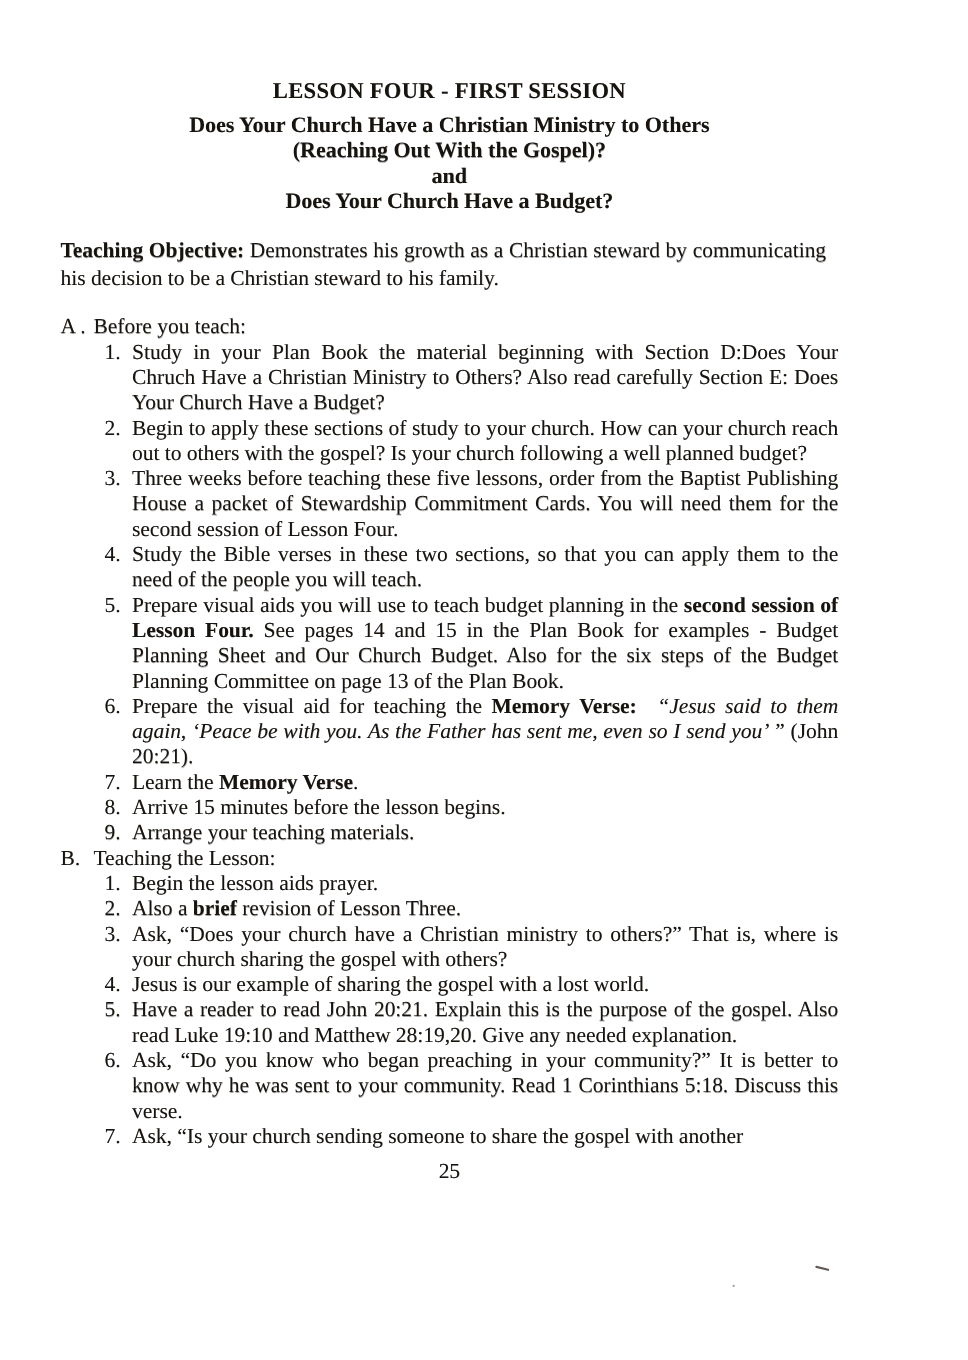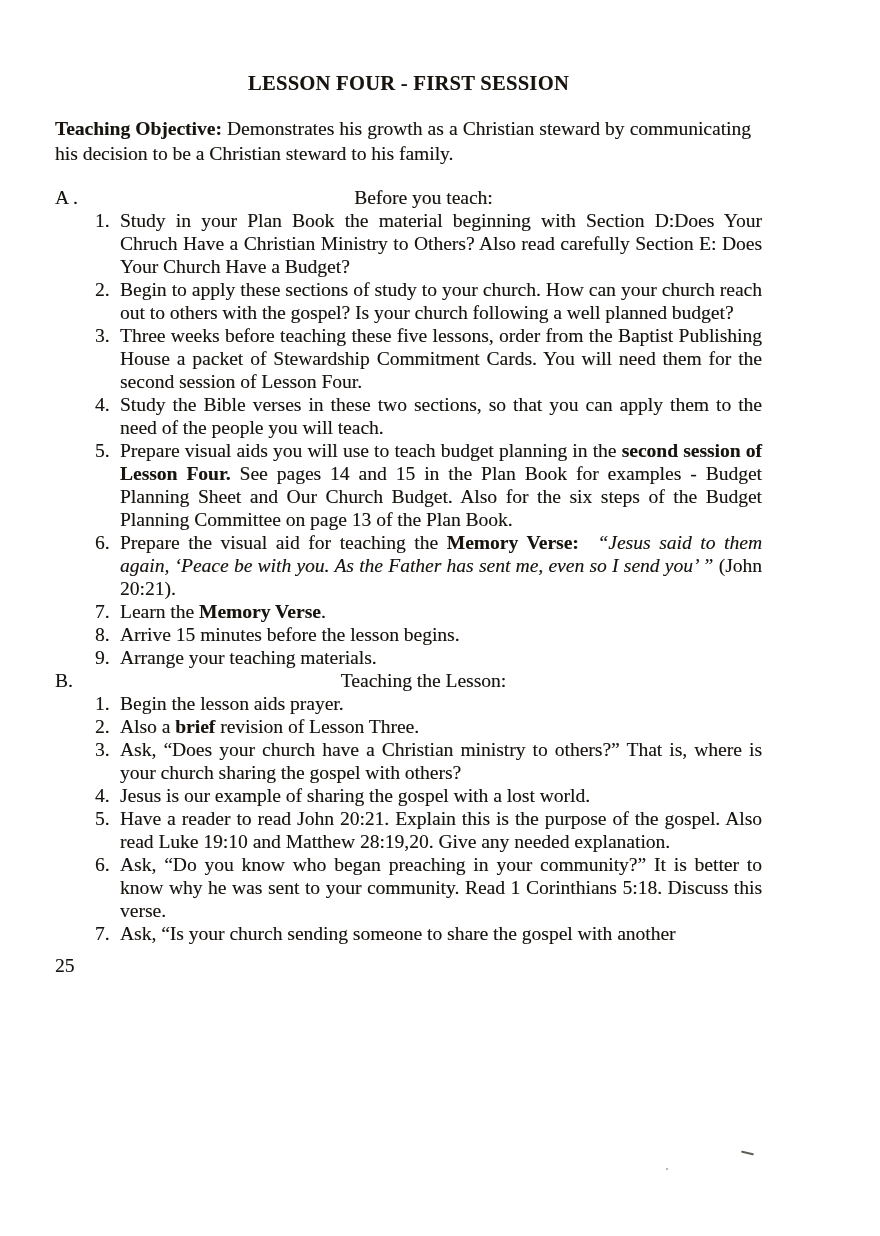--- a/index.html
+++ b/index.html
@@ -39,30 +39,31 @@
     text-align:justify;
   }
   .obj-label { font-weight:700; }
   .outline {
     margin-top:20px;
     font-size:19.5px;
     line-height:23px;
   }
   .sec-head { display:flex; }
   .sec-letter { flex:0 0 30px; font-weight:400; }
-  .sec-title { flex:1;text-align:center; }
+  .sec-title { flex:1; }
   .item { display:flex; }
   .item-num { flex:0 0 25px; margin-left:40px; }
   .item-text { flex:1; text-align:justify; }
   .item-text b { font-weight:700; }
   .item-text i { font-style:italic;margin-left:10px; }
   .page-number {
     margin-top:9px;
     font-size:19.5px;
     line-height:23px;
+    text-align:center;
   }
   
   .speck { position:absolute; background:#2a241e; border-radius:50%; }
   .sp1 { left:846px; top:29px;  width:5px; height:4px; opacity:.85; }
   .sp2 { left:847px; top:785px; width:3px; height:3px; opacity:.5; }
   .sp3 { left:817px; top:913px; width:3px; height:3px; opacity:.45; }
   .sp4 { left:812px; top:960px; width:3px; height:3px; opacity:.5; }
   .sp5 { left:666px; top:1168px; width:2px; height:2px; opacity:.45; }
   .tick {
     position:absolute; left:741px; top:1152px;
@@ -74,20 +75,26 @@
   }
 </style>
 </head>
 <body>
 
 <div class="page">
   <div class="content">
 
     <h1 class="session-title">LESSON FOUR - FIRST SESSION</h1>
 
+    <div class="title-block">
+      <div class="title-line">Does Your Church Have a Christian Ministry to Others</div>
+      <div class="title-line">(Reaching Out With the Gospel)?</div>
+      <div class="title-line">and</div>
+      <div class="title-line">Does Your Church Have a Budget?</div>
+    </div>
 
     <p class="objective"><b class="obj-label">Teaching Objective:</b><span> Demonstrates his growth as a Christian steward by communicating his decision to be a Christian steward to his family.</span></p>
 
     <div class="outline" id="outline">
         <div class="outline-section">
           <div class="sec-head">
             <div class="sec-letter">A .</div>
             <div class="sec-title">Before you teach:</div>
           </div>
           <div class="item">

